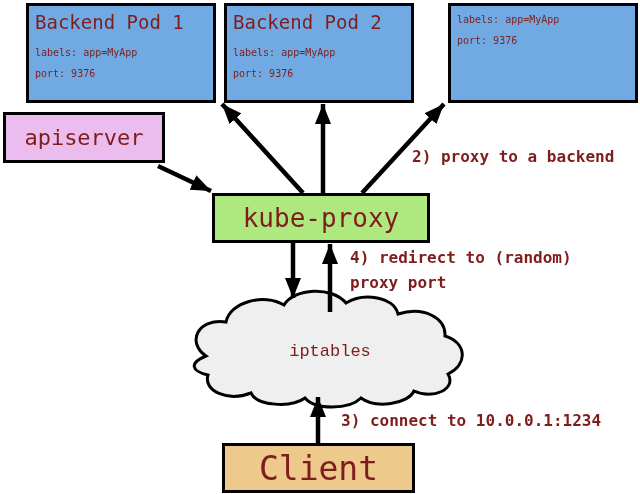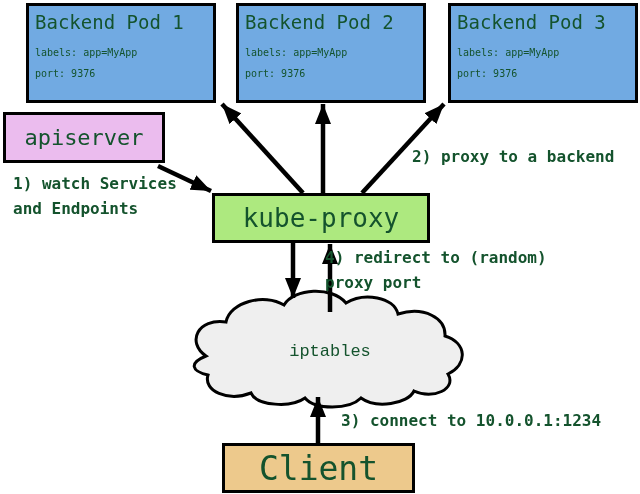--- a/index.html
+++ b/index.html
@@ -2,21 +2,21 @@
 <html><head>
 <meta charset="utf-8">
 <style>
   html, body { margin: 0; padding: 0; background: #ffffff; }
   .canvas {
     position: relative;
     width: 640px;
     height: 494px;
     background: #ffffff;
     font-family: "DejaVu Sans Mono", monospace;
-    color: #14532d;
+    color: #7f1d1d;
     overflow: hidden;
   }
   .overlay {
     position: absolute;
     left: 0; top: 0;
     width: 640px; height: 494px;
     z-index: 1;
   }
   .box {
     position: absolute;
@@ -66,21 +66,21 @@
     position: absolute;
     font-size: 16px;
     font-weight: bold;
     line-height: 25px;
     white-space: pre-line;
     z-index: 3;
   }
   .step1 { left: 13px;  top: 171px; }
   .step2 { left: 63px;  top: 243px; line-height: 23px; }
   .step3 { left: 333px; top: 408px; margin-left: 8px; }
-  .step4 { left: 325px; top: 245px; }
+  .step4 { left: 350px; top: 245px; }
   .step5 { left: 412px; top: 144px; }
   .iptables-label {
     position: absolute;
     left: 269px; top: 342px;
     width: 122px;
     text-align: center;
     font-size: 17px;
     z-index: 3;
     white-space: nowrap;
     font-family: Liberation Mono, monospace;
@@ -129,46 +129,43 @@
     <line class="arrow-line" x1="330" y1="312" x2="330" y2="244" marker-end="url(#ah)"></line>
     <line class="arrow-line" x1="318" y1="443" x2="318" y2="397" marker-end="url(#ah)"></line>
   </svg>
 
   <div class="box pod" style="left: 26px; background-color: rgb(113, 170, 226);">
     <div class="pod-title">Backend Pod 1</div>
     <div class="pod-line">labels: app=MyApp</div>
     <div class="pod-line">port: 9376</div>
   </div>
 
-  <div class="box pod" style="left: 236px; background-color: rgb(113, 170, 226);">
+  <div class="box pod" style="left: 224px; background-color: rgb(113, 170, 226);">
     <div class="pod-title">Backend Pod 2</div>
     <div class="pod-line">labels: app=MyApp</div>
     <div class="pod-line">port: 9376</div>
   </div>
 
   <div class="box pod" style="left: 448px; background-color: rgb(113, 170, 226);">
-    <div class="pod-title">Backend Pod 3</div>
     <div class="pod-line">labels: app=MyApp</div>
     <div class="pod-line">port: 9376</div>
   </div>
 
   <div class="box center-box apiserver" style="background-color: rgb(235, 188, 238);">
     <span>apiserver</span>
   </div>
 
   <div class="box center-box kubeproxy" style="background-color: rgb(173, 233, 127);">
     <span>kube-proxy</span>
   </div>
 
   <div class="iptables-label">iptables</div>
 
   <div class="box center-box client" style="background-color: rgb(237, 201, 140);">
     <span>Client</span>
   </div>
 
-  <div class="step-label step1">1) watch Services
-and Endpoints</div>
   <div class="step-label step3">3) connect to 10.0.0.1:1234</div>
   <div class="step-label step4">4) redirect to (random)
 proxy port</div>
   <div class="step-label step5">2) proxy to a backend</div>
 
 </div>
 
 </body></html>

